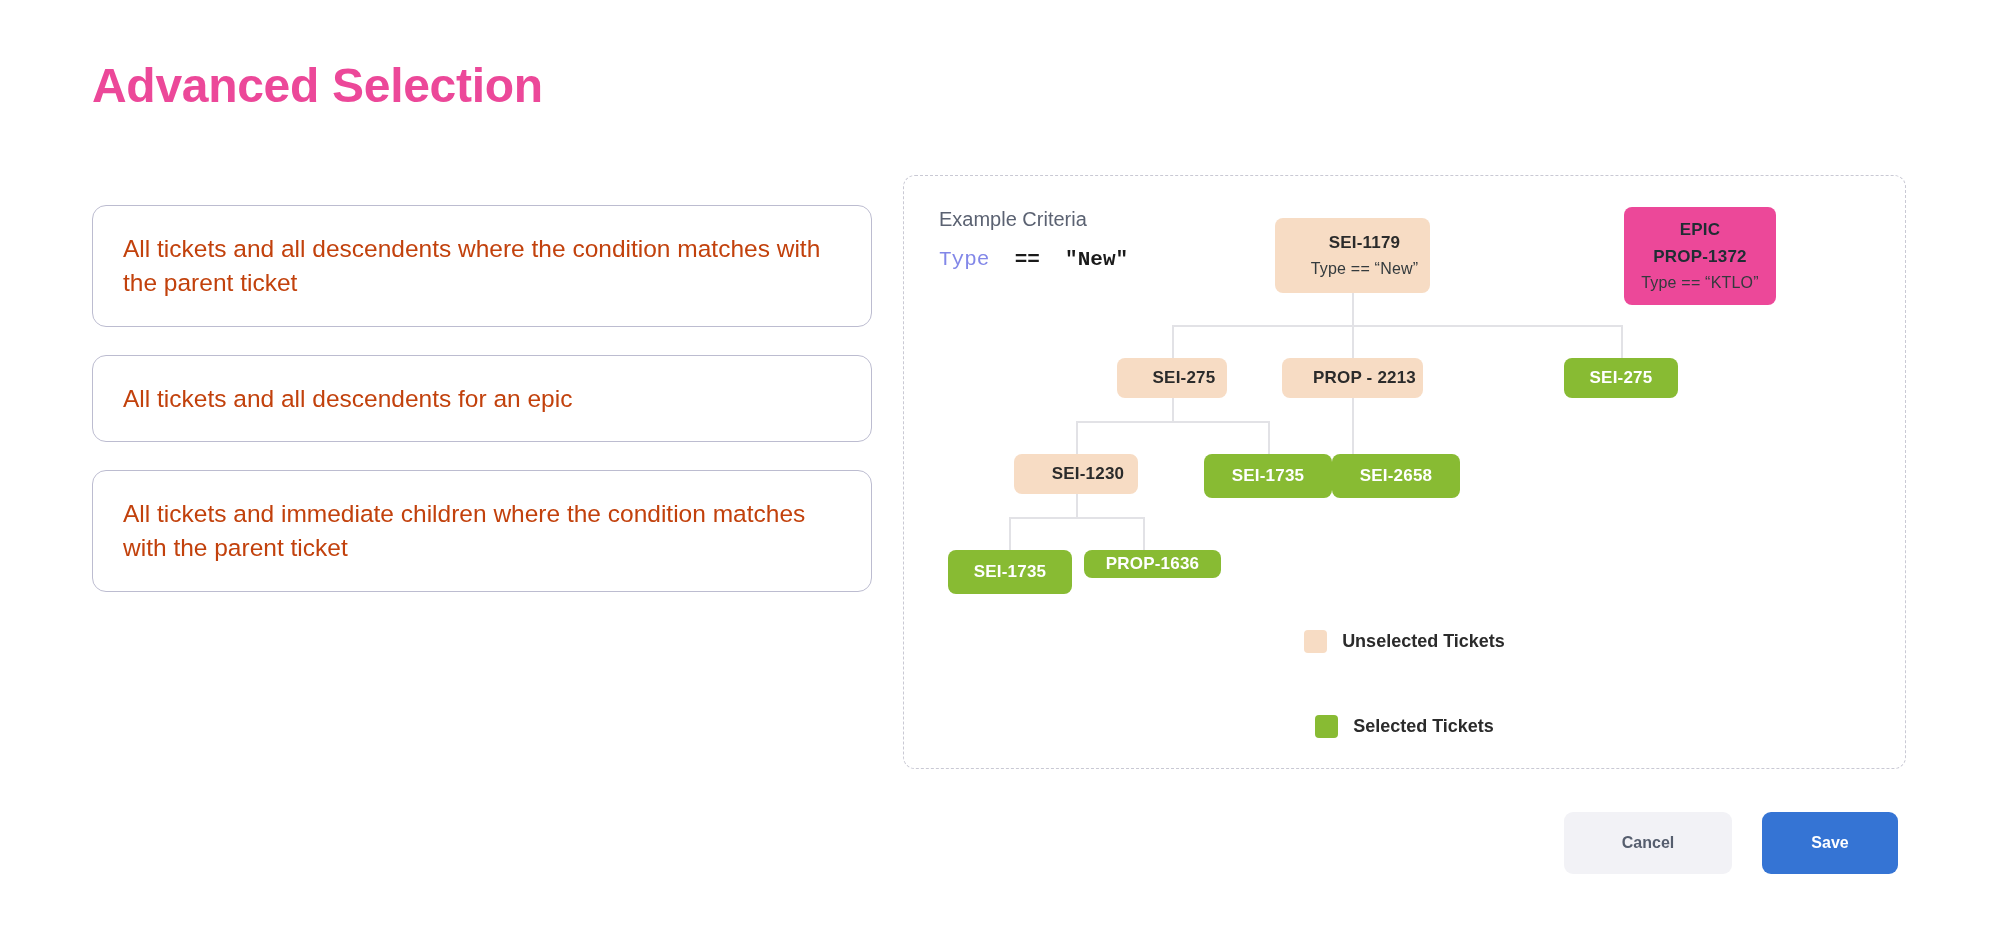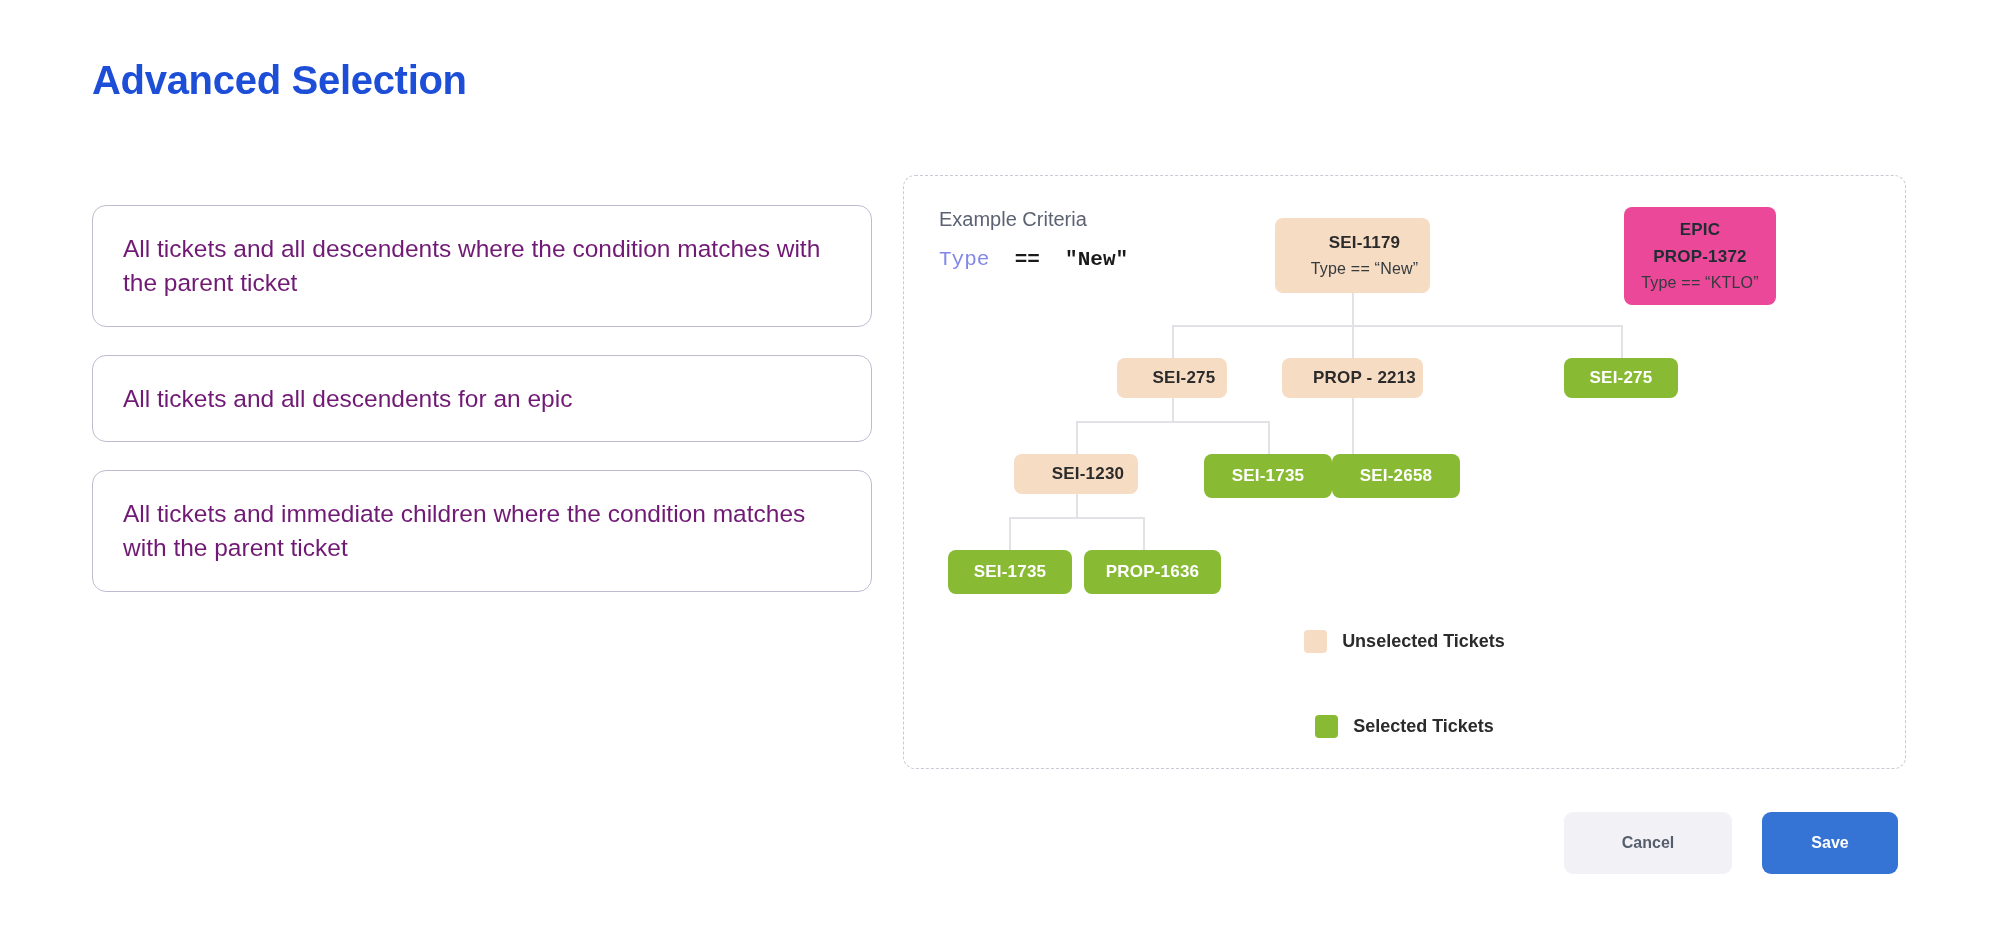--- a/index.html
+++ b/index.html
@@ -14,44 +14,44 @@
     color: #111111;
     overflow: hidden;
     position: relative;
   }
 
   
   .page-title {
     position: absolute;
     left: 92px;
     top: 58px;
-    font-size: 40px;
+    font-size: 48px;
     font-weight: bold;
     letter-spacing: -0.3px;
-    color: #1d4ed8;
+    color: #ec4899;
   }
 
   
   .options {
     position: absolute;
     left: 92px;
     top: 205px;
     width: 780px;
   }
   .option-card {
     box-sizing: border-box;
     width: 780px;
     border: 1.5px solid #bcbcd0;
     border-radius: 14px;
     background: #ffffff;
     padding: 26px 30px;
     margin-bottom: 28px;
     font-size: 24.5px;
     line-height: 1.38;
-    color: #701a75;
+    color: #c2410c;
     cursor: pointer;
   }
   .option-card.selected {
     border: 2.5px solid #17509b;
     background: #f3fafc;
   }
 
   
   .diagram-panel {
     position: absolute;
@@ -225,21 +225,21 @@
   <div class="node selected" style="left:300px; top:278px; width:128px; height:44px;">
     <span>SEI-1735</span>
   </div>
   <div class="node selected" style="left:428px; top:278px; width:128px; height:44px;">
     <span>SEI-2658</span>
   </div>
 
   <div class="node selected" style="left:44px; top:374px; width:124px; height:44px;">
     <span>SEI-1735</span>
   </div>
-  <div class="node selected" style="left:180px; top:374px; width:137px; height:44px;">
+  <div class="node selected" style="left:180px; top:374px; width:137px; height:28px;">
     <span>PROP-1636</span>
   </div>
 
   <div class="legend">
     <div class="legend-item">
       <span class="sw unselected"></span>
       <span>Unselected Tickets</span>
     </div>
     <div class="legend-item">
       <span class="sw selected"></span>

